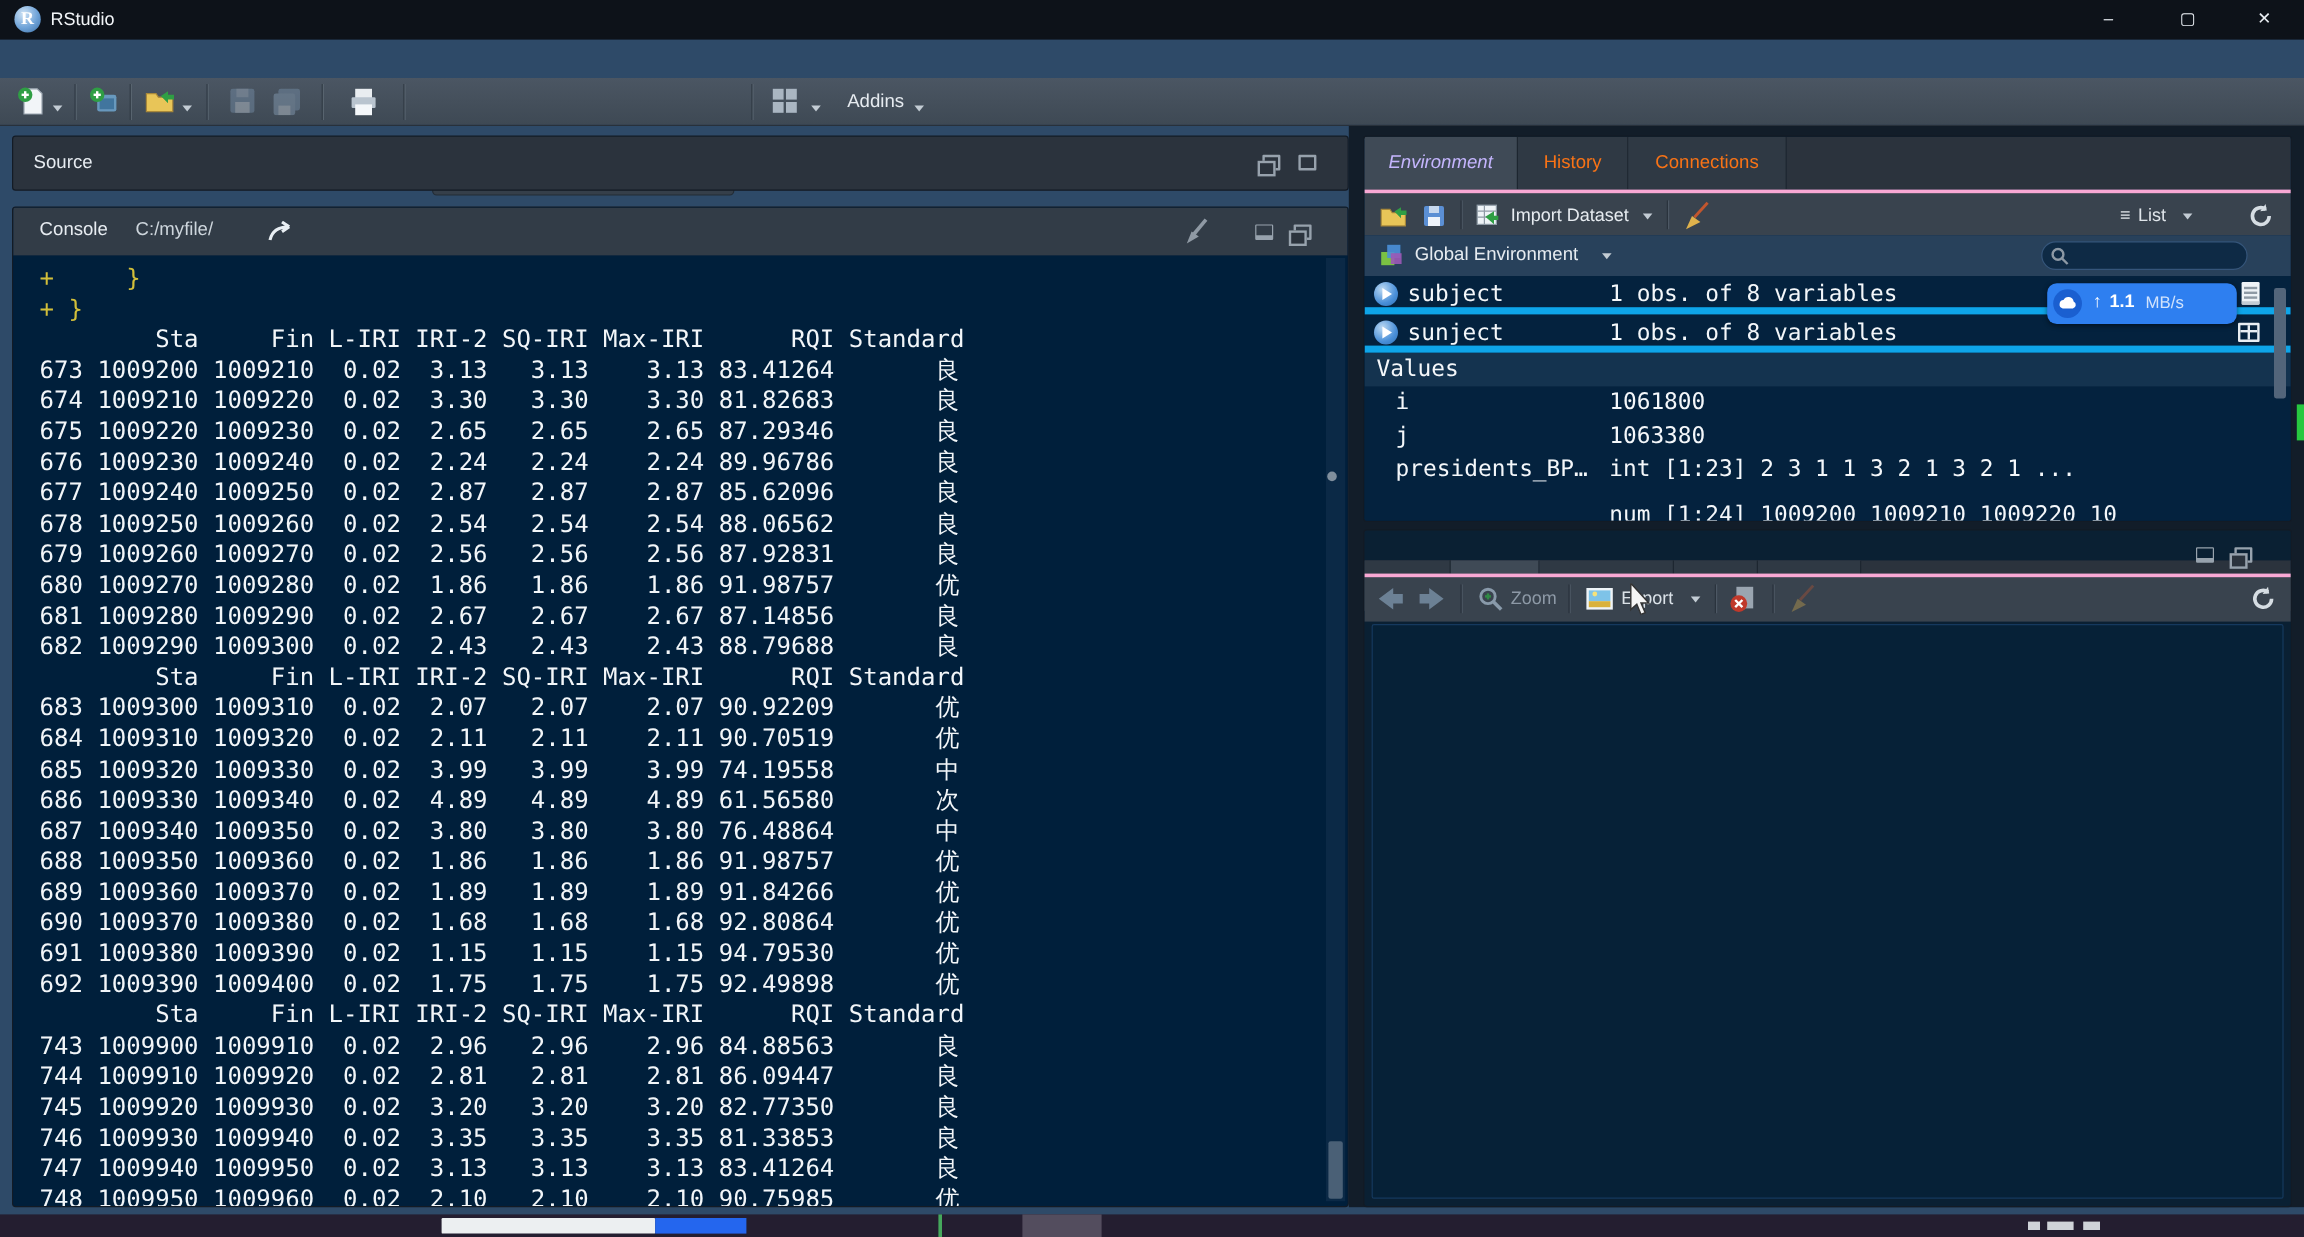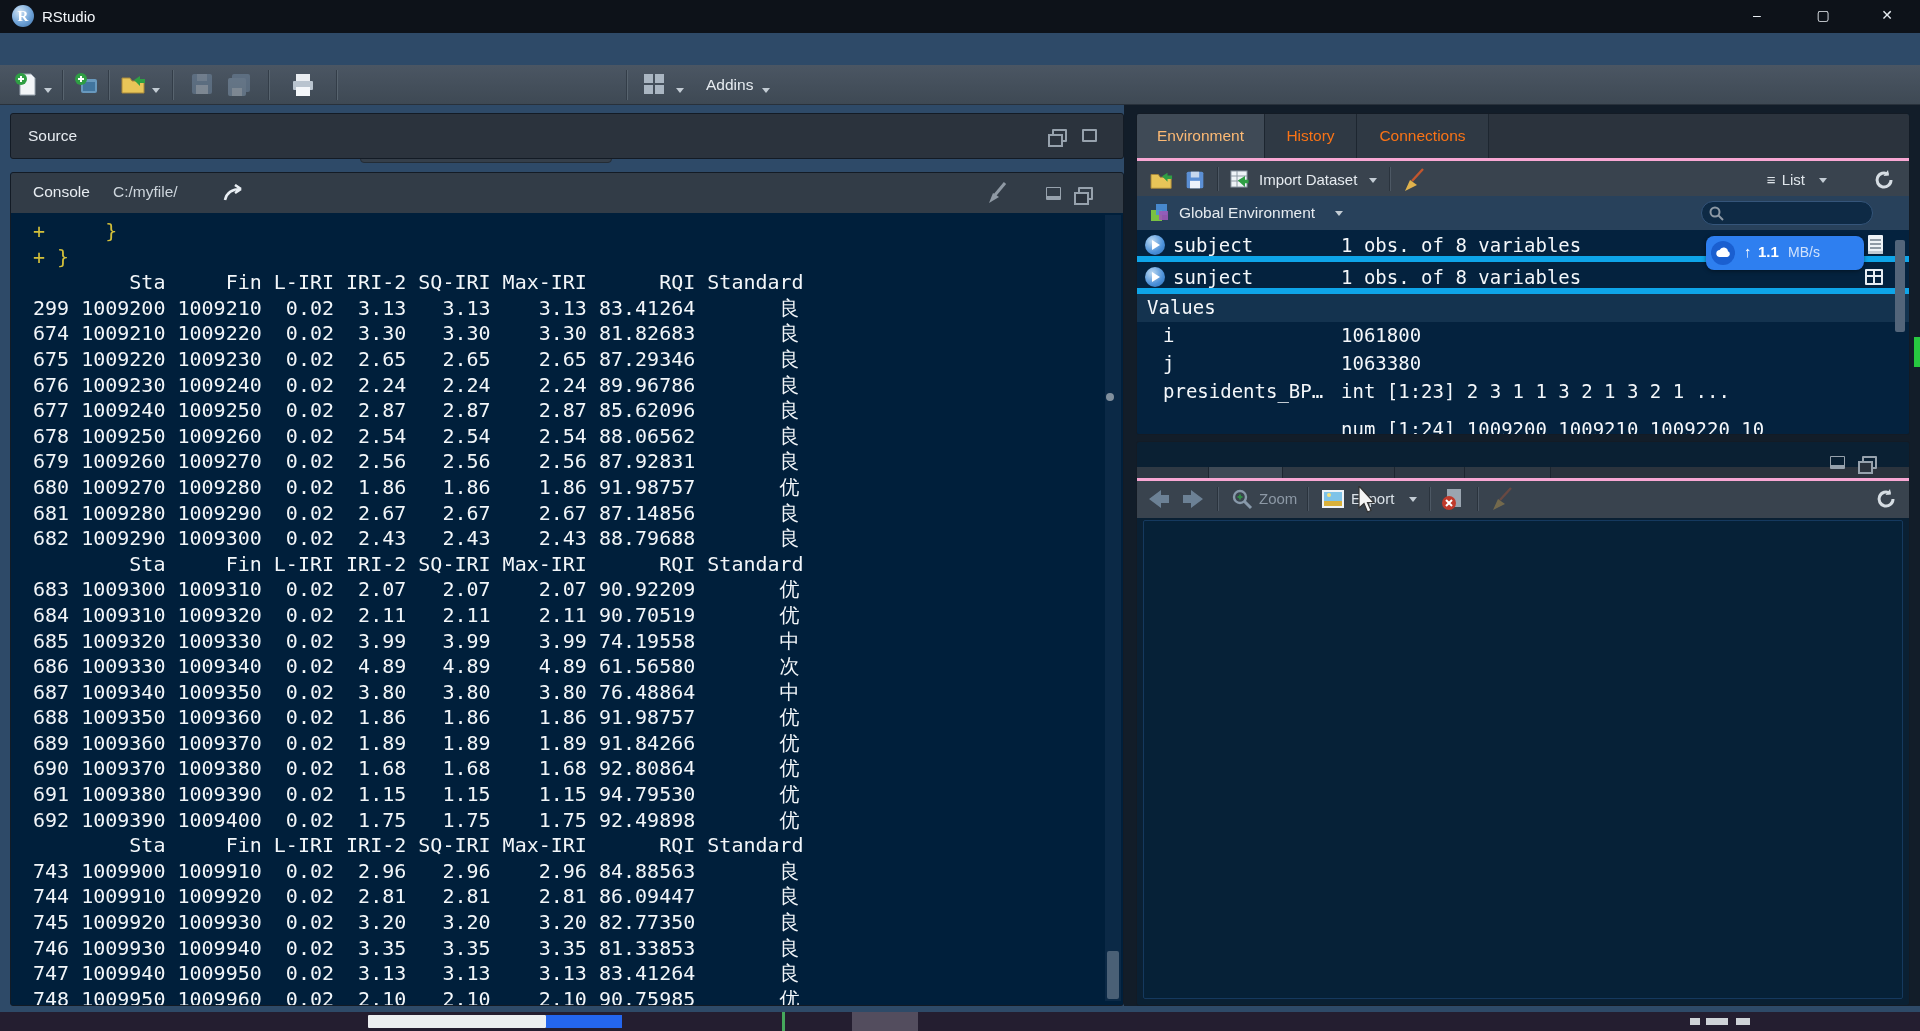--- a/index.html
+++ b/index.html
@@ -44,21 +44,21 @@
                 padding:6px 0 0 22px;}
   .cline{white-space:pre;font-family:"DejaVu Sans Mono",monospace;font-size:20px;
          line-height:25.6px;color:#f2f6f9;}
   .cline.prompt{color:#d2bf3a;}
   .vscroll{position:absolute;right:2px;top:42px;bottom:4px;width:16px;background:#0b2946;}
   .vthumb{position:absolute;left:2px;width:12px;background:#4a6076;border-radius:2px;}
   
   .tabrow{position:absolute;left:0;top:0;width:100%;background:#2b333d;}
   .tab{position:absolute;top:0;height:100%;background:#2f3944;border-right:1px solid #1d2630;
        color:#f97316;font-size:15.5px;text-align:center;}
-  .tab.active{background:#3f4a56;color:#fdba74;}
+  .tab.active{background:#3f4a56;color:#c4b5fd;font-style:italic;}
   .tab span{display:inline-block;line-height:43px;}
   .subtool{position:absolute;left:0;width:100%;background:#39434e;border-top:3px solid #f9a8d4;}
   .stsep{position:absolute;top:6px;width:1px;height:24px;background:#2a333d;box-shadow:1px 0 0 #4d5864;}
   .stlabel{position:absolute;color:#e6ebf0;font-size:15px;}
   
   .scoperow{position:absolute;left:0;width:100%;background:#28415b;}
   .envsearch{position:absolute;right:36px;top:5px;width:172px;height:24px;background:#0e2a45;
              border:1px solid #35557a;border-radius:12px;}
   .envsearch input{position:absolute;left:28px;top:1px;width:136px;height:20px;background:transparent;
              border:none;outline:none;color:#cfd8e0;font-size:14px;}
@@ -209,21 +209,21 @@
         <line x1="20" y1="2" x2="10" y2="14" stroke="#aeb9c3" stroke-width="3"></line>
         <path d="M4 22 l4 -10 6 4 z" fill="#aeb9c3"></path>
       </svg>
       <span class="winicon bar" style="position:absolute;right:62px;top:14px;"></span>
       <span class="winicon dbl" style="position:absolute;right:30px;top:14px;"></span>
     </div>
     <div class="console-body" id="console-body">
         <div class="cline prompt">+     }</div>
         <div class="cline prompt">+ }</div>
         <div class="cline">        Sta     Fin L-IRI IRI-2 SQ-IRI Max-IRI      RQI Standard</div>
-        <div class="cline">299 1009200 1009210  0.02  3.13   3.13    3.13 83.41264       良</div>
+        <div class="cline">673 1009200 1009210  0.02  3.13   3.13    3.13 83.41264       良</div>
         <div class="cline">674 1009210 1009220  0.02  3.30   3.30    3.30 81.82683       良</div>
         <div class="cline">675 1009220 1009230  0.02  2.65   2.65    2.65 87.29346       良</div>
         <div class="cline">676 1009230 1009240  0.02  2.24   2.24    2.24 89.96786       良</div>
         <div class="cline">677 1009240 1009250  0.02  2.87   2.87    2.87 85.62096       良</div>
         <div class="cline">678 1009250 1009260  0.02  2.54   2.54    2.54 88.06562       良</div>
         <div class="cline">679 1009260 1009270  0.02  2.56   2.56    2.56 87.92831       良</div>
         <div class="cline">680 1009270 1009280  0.02  1.86   1.86    1.86 91.98757       优</div>
         <div class="cline">681 1009280 1009290  0.02  2.67   2.67    2.67 87.14856       良</div>
         <div class="cline">682 1009290 1009300  0.02  2.43   2.43    2.43 88.79688       良</div>
         <div class="cline">        Sta     Fin L-IRI IRI-2 SQ-IRI Max-IRI      RQI Standard</div>

